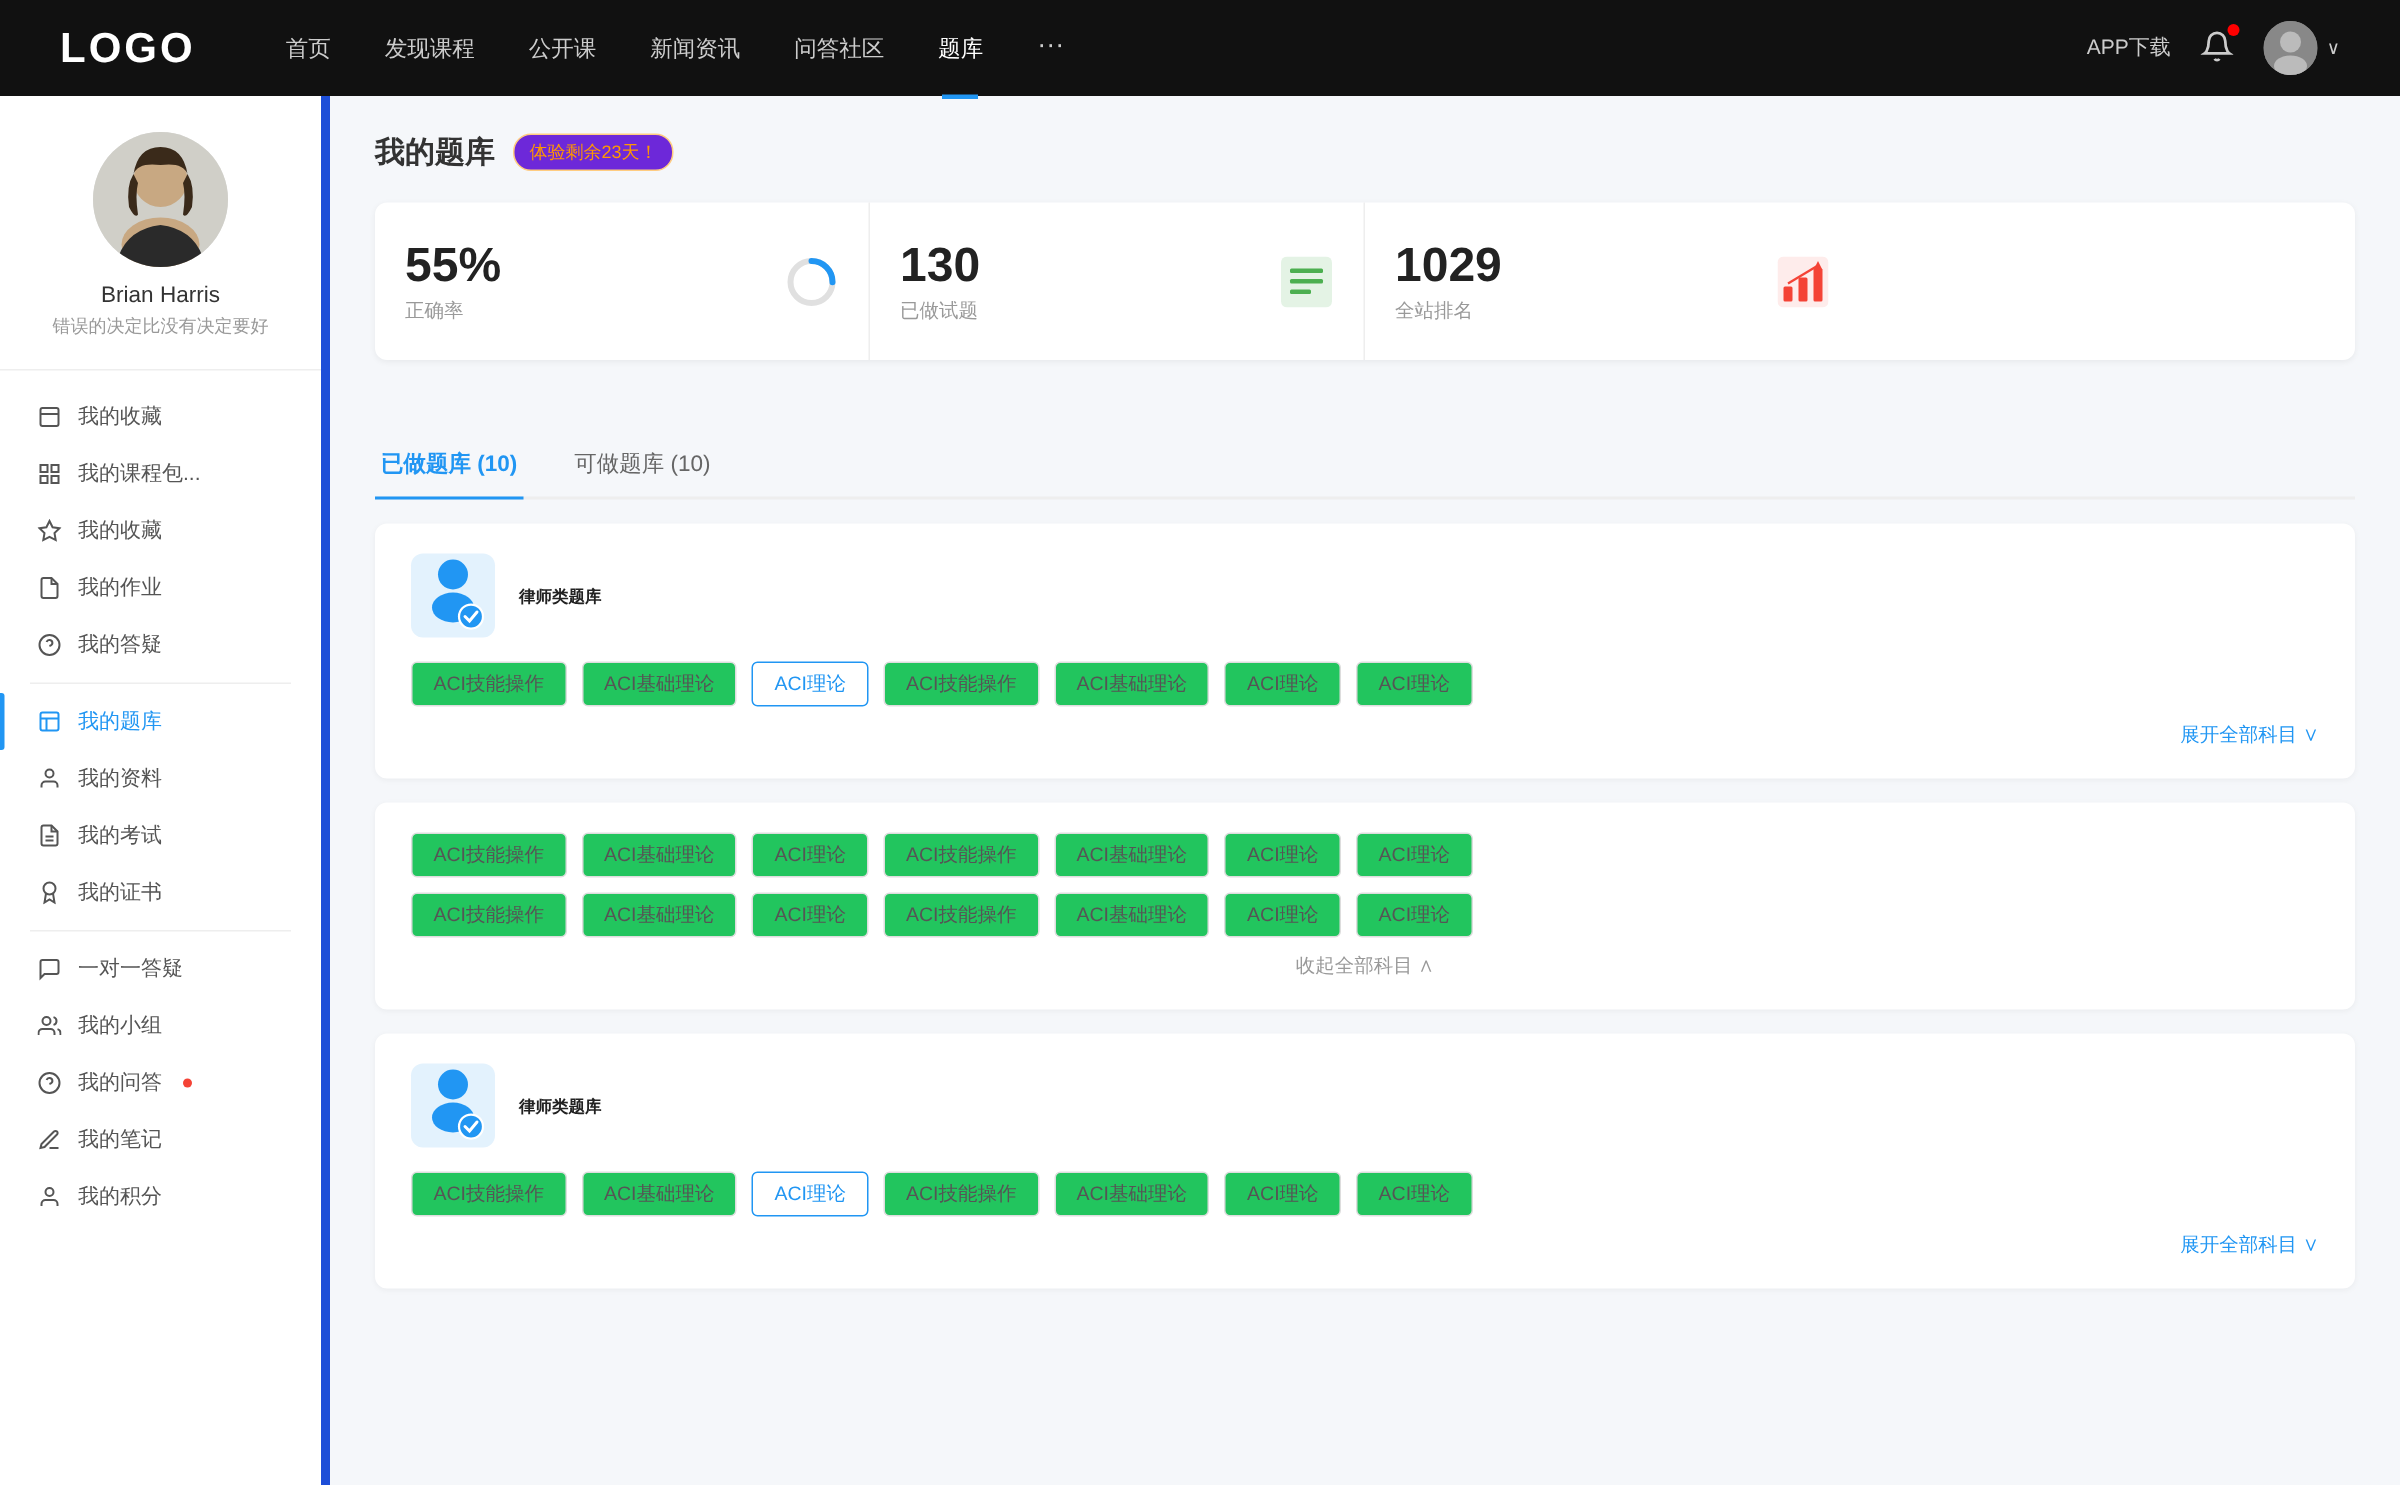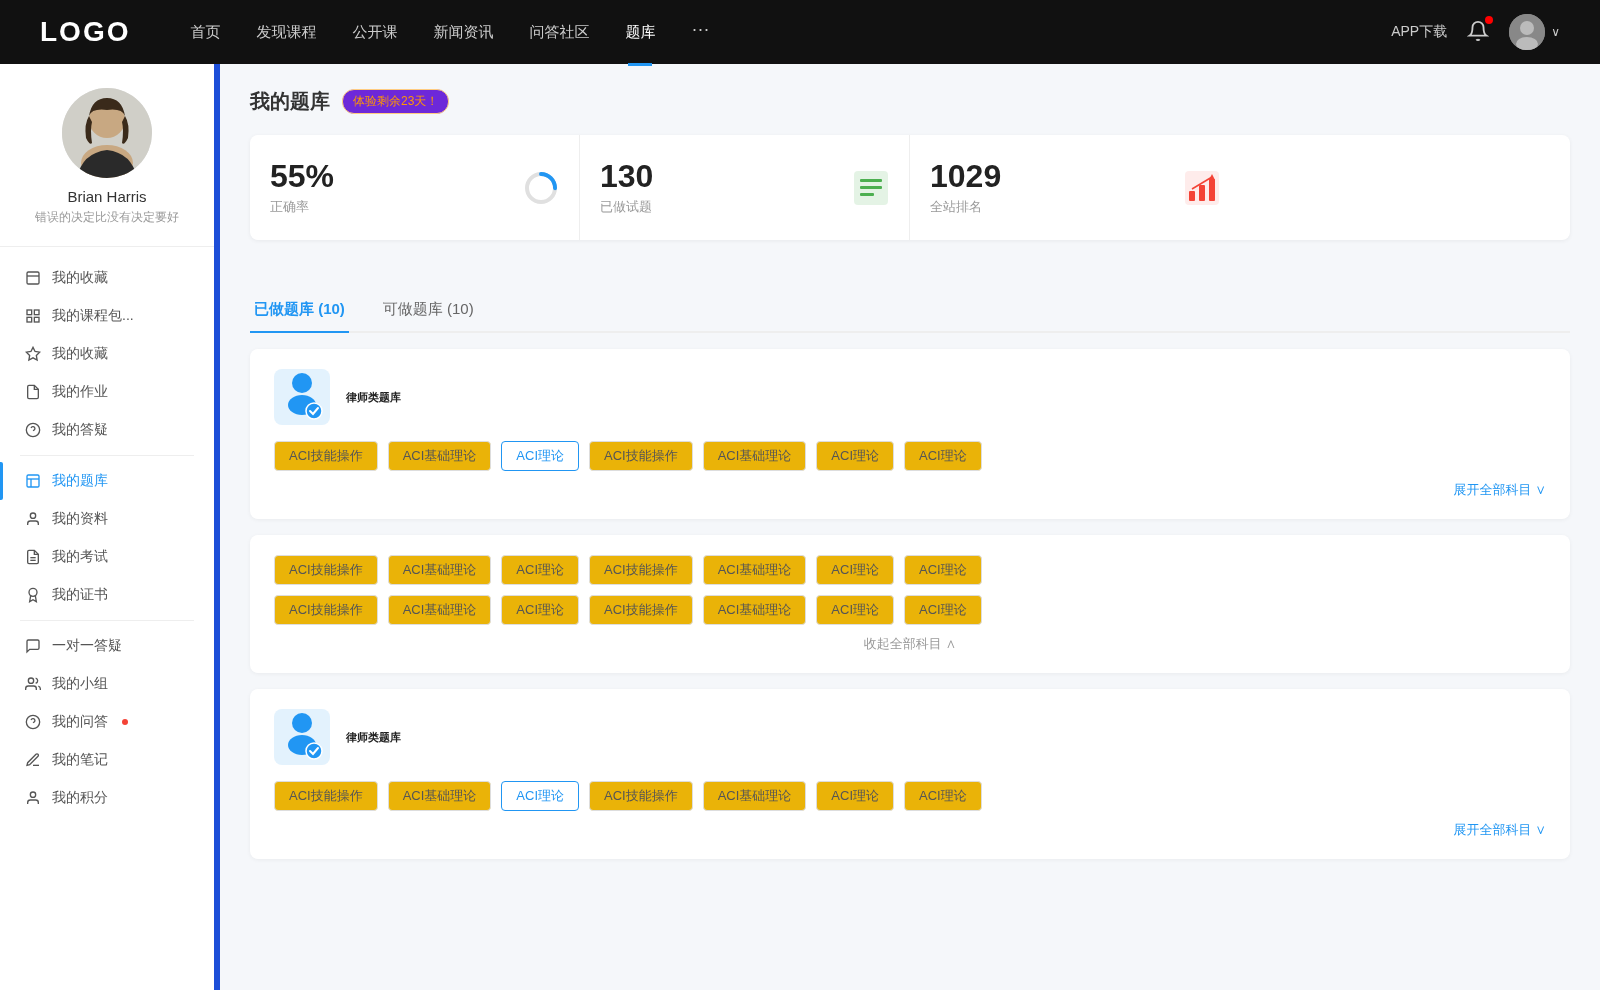--- a/index.html
+++ b/index.html
@@ -313,21 +313,21 @@
       gap: 10px;
       margin-bottom: 10px;
     }
     .tag {
       padding: 5px 14px;
       border-radius: 4px;
       border: 1px solid #ddd;
       color: #555;
       font-size: 13px;
       cursor: pointer;
-      background: #eab308;
+      background: #22c55e;
     }
     .tag.highlighted {
       border-color: #2196F3;
       color: #2196F3;
       background: white;
     }
     .expand-btn {
       text-align: right;
       color: #2196F3;
       font-size: 13px;

